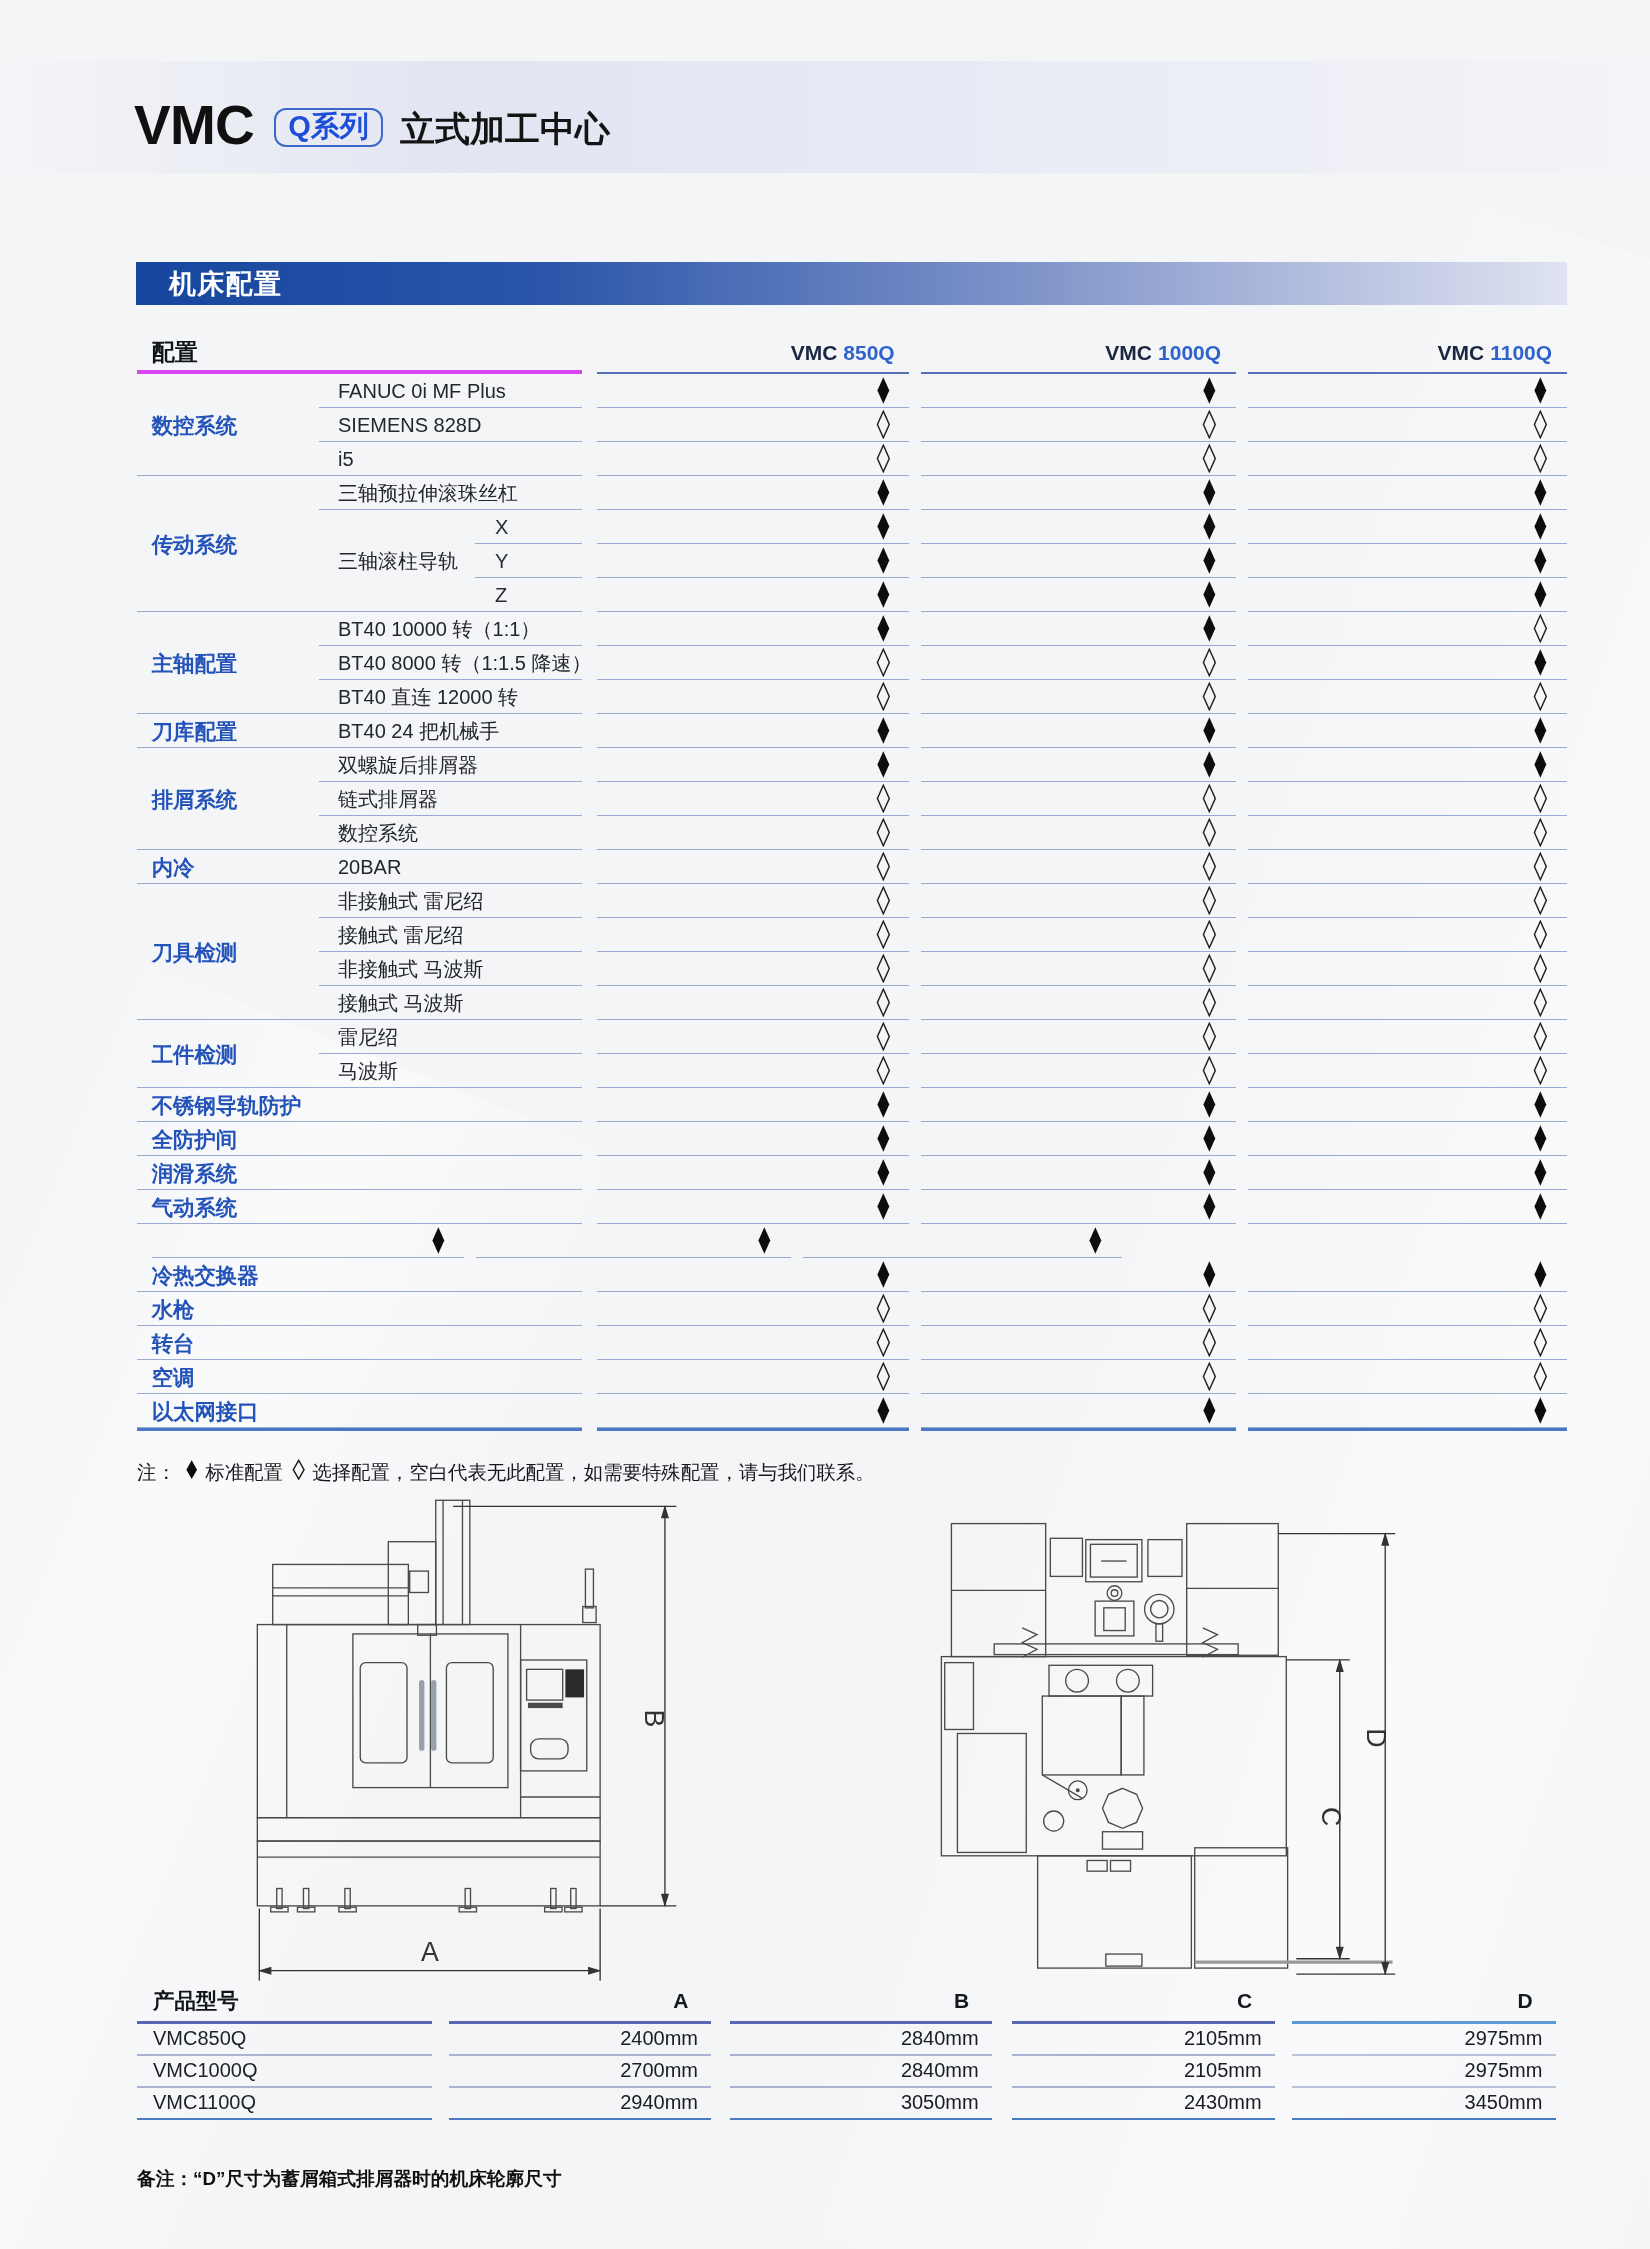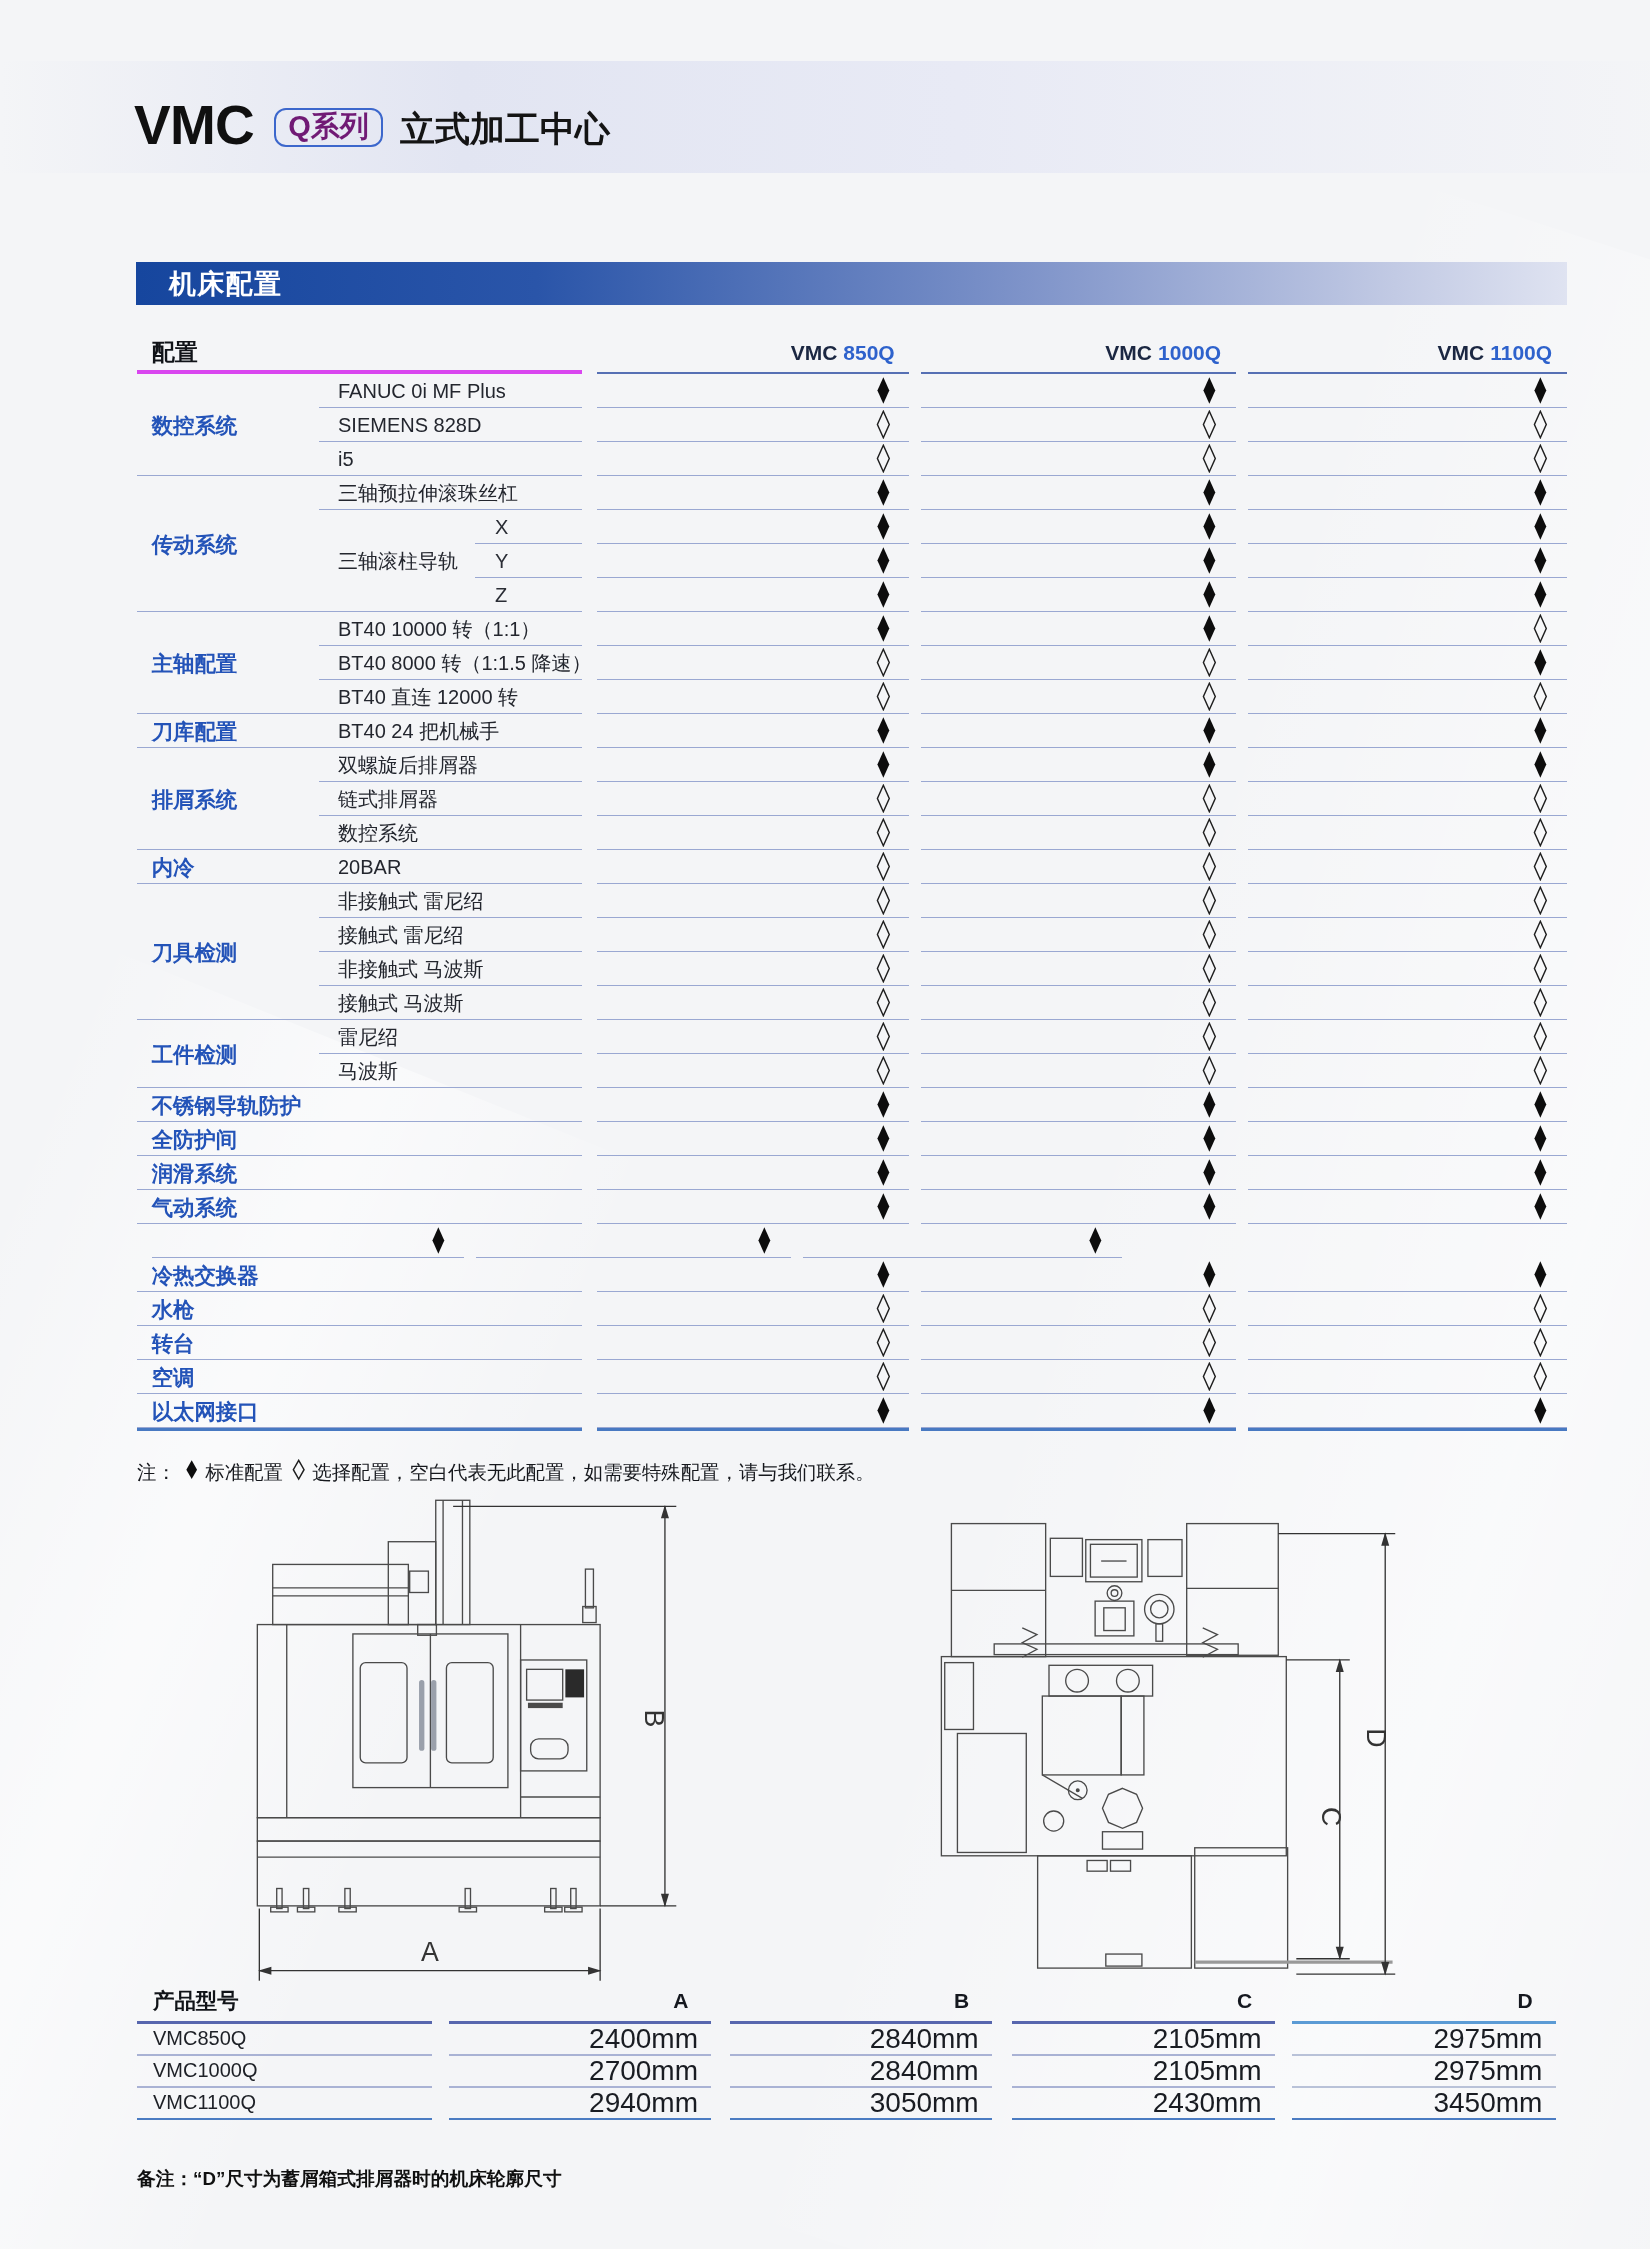--- a/index.html
+++ b/index.html
@@ -19,21 +19,21 @@
   .sheen.s1{left:-201px;top:1003px;width:602px;height:1471px;transform:rotate(22deg);
     background:linear-gradient(90deg,rgba(255,255,255,0) 0%,rgba(255,255,255,.55) 50%,rgba(255,255,255,0) 100%);}
   .sheen.s2{left:1036px;top:267px;width:936px;height:2139px;transform:rotate(18deg);
     background:linear-gradient(90deg,rgba(255,255,255,0) 0%,rgba(255,255,255,.5) 55%,rgba(255,255,255,0) 100%);}
 
   
   .title-row{position:absolute;left:134px;top:98px;display:flex;align-items:center;}
   .brand{font-size:55px;font-weight:800;letter-spacing:-0.7px;color:#101010;line-height:1;}
   .series-badge{
     margin:4px 17.4px 0 20px;border:2px solid #3c67cc;border-radius:12px;
-    color:#701a75;font-size:29px;font-weight:600;padding:2px 12px 4.7px 12px;line-height:1;
+    color:#1d4ed8;font-size:29px;font-weight:600;padding:2px 12px 4.7px 12px;line-height:1;
   }
   .subtitle{font-size:35px;font-weight:600;color:#141414;margin-top:7px;}
 
   
   .section-banner{
     position:absolute;left:136px;top:262px;width:1431px;height:43px;
     background:linear-gradient(90deg,#16469e 0%,#2a55a9 28%,#7e93c9 62%,#c2cae4 88%,#dfe3f1 100%);
     display:flex;align-items:center;font-family:Liberation Mono, monospace;
   }
   .section-banner span{color:#ffffff;font-size:27px;font-weight:700;margin-left:33px;letter-spacing:1.3px;}
@@ -78,21 +78,21 @@
   .dimtext{font-size:40px;fill:#333;font-family:"Liberation Sans","DejaVu Sans",sans-serif;}
 
   
   .dim{position:absolute;left:137px;top:1980px;width:1430px;}
   .dim-row{display:flex;align-items:center;}
   .dim-head{height:41px;}
   .dim-head .dc0{font-size:21.4px;font-weight:700;color:#101318;padding-left:16px;}
   .dim-head .dch{font-size:21px;font-weight:600;color:#15181f;text-align:right;padding-right:23px;}
   .dim-body{height:30px;}
   .dim-body .dc0{font-size:20px;color:#1d2026;padding-left:16px;}
-  .dim-body .dcv{font-size:28px;color:#191c22;text-align:right;padding-right:13.4px;}
+  .dim-body .dcv{font-size:20px;color:#191c22;text-align:right;padding-right:13.4px;}
   .dc0{width:295px;}
   .dc1{width:262px;margin-left:17.4px;}
   .dc2{width:262px;margin-left:18.7px;}
   .dc3{width:263px;margin-left:20px;}
   .dc4{width:264px;margin-left:16.7px;}
   .dim-line{display:flex;}
   .dim-line div{height:2.7px;}
   .dim-line.thin div{height:2px;}
 
   .footnote{position:absolute;left:137px;top:2166px;font-size:18.7px;font-weight:600;color:#101010;}

